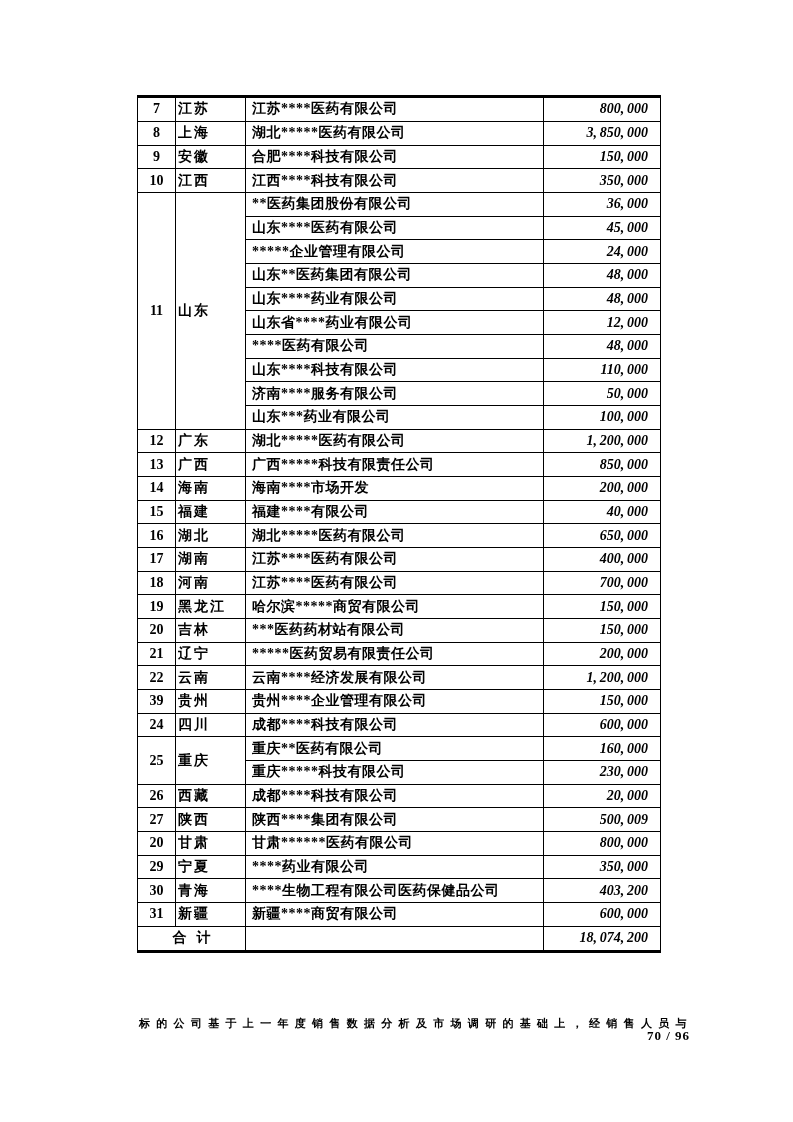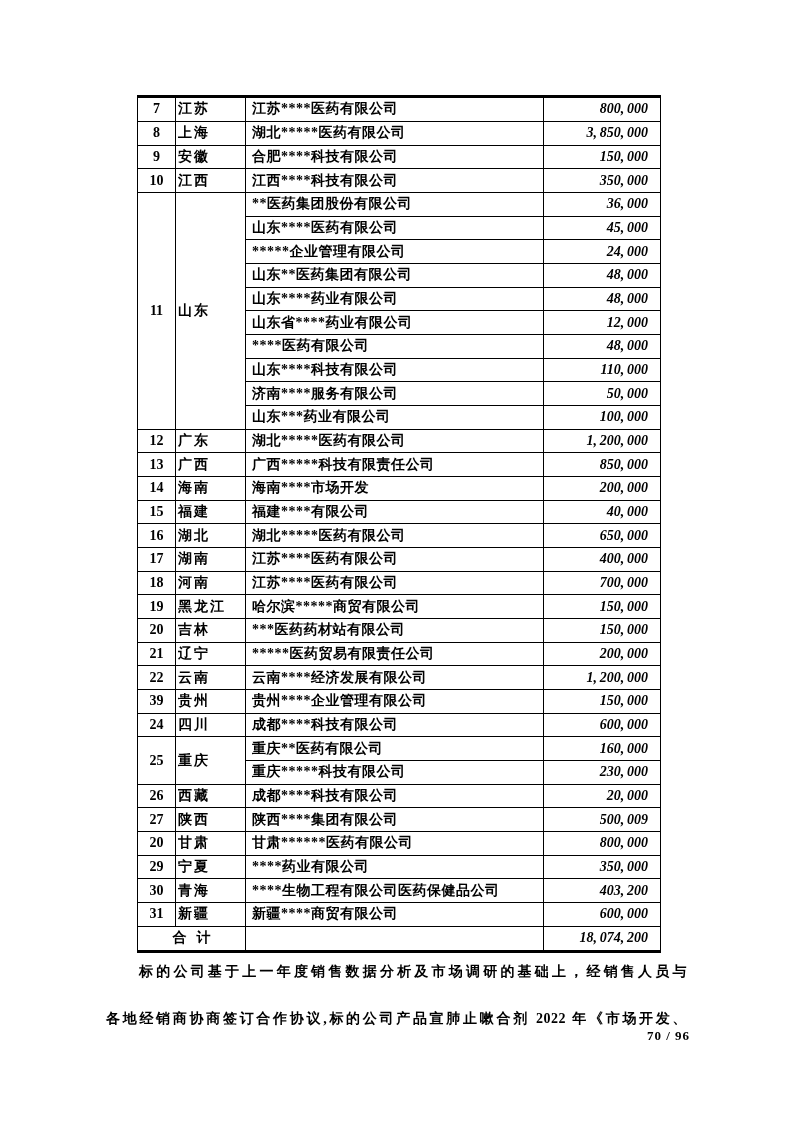--- a/index.html
+++ b/index.html
@@ -57,23 +57,23 @@
   td.total-label {
     text-align: center;
     letter-spacing: 10px;
     text-indent: 10px;
     font-size: 14px;
     margin-top: 30px;
   }
   .body-paragraph {
     position: absolute;
     left: 106px;
-    top: 948px;
+    top: 1000px;
     width: 581px;
-    font-size: 14px;
+    font-size: 11px;
     line-height: 47px;
     letter-spacing: 0.5px;
   }
   .para-line {
     text-align: justify;
     text-align-last: justify;
     white-space: nowrap;
   }
   .para-line.indent { text-indent: 33px; }
   .page-number {
@@ -290,18 +290,17 @@
         <tr>
         <td colspan="2" class="total-label">合计</td>
         <td class="company"></td>
         <td class="amount">18, 074, 200</td>
       </tr>
     </tbody>
   </table>
 
   <div class="body-paragraph">
     <div class="para-line indent">标的公司基于上一年度销售数据分析及市场调研的基础上，经销售人员与</div>
-    <div class="para-line">各地经销商协商签订合作协议,标的公司产品宣肺止嗽合剂 2022 年《市场开发、</div>
   </div>
 
   <div class="page-number">70 / 96</div>
 
 </div>
 
 </body></html>

